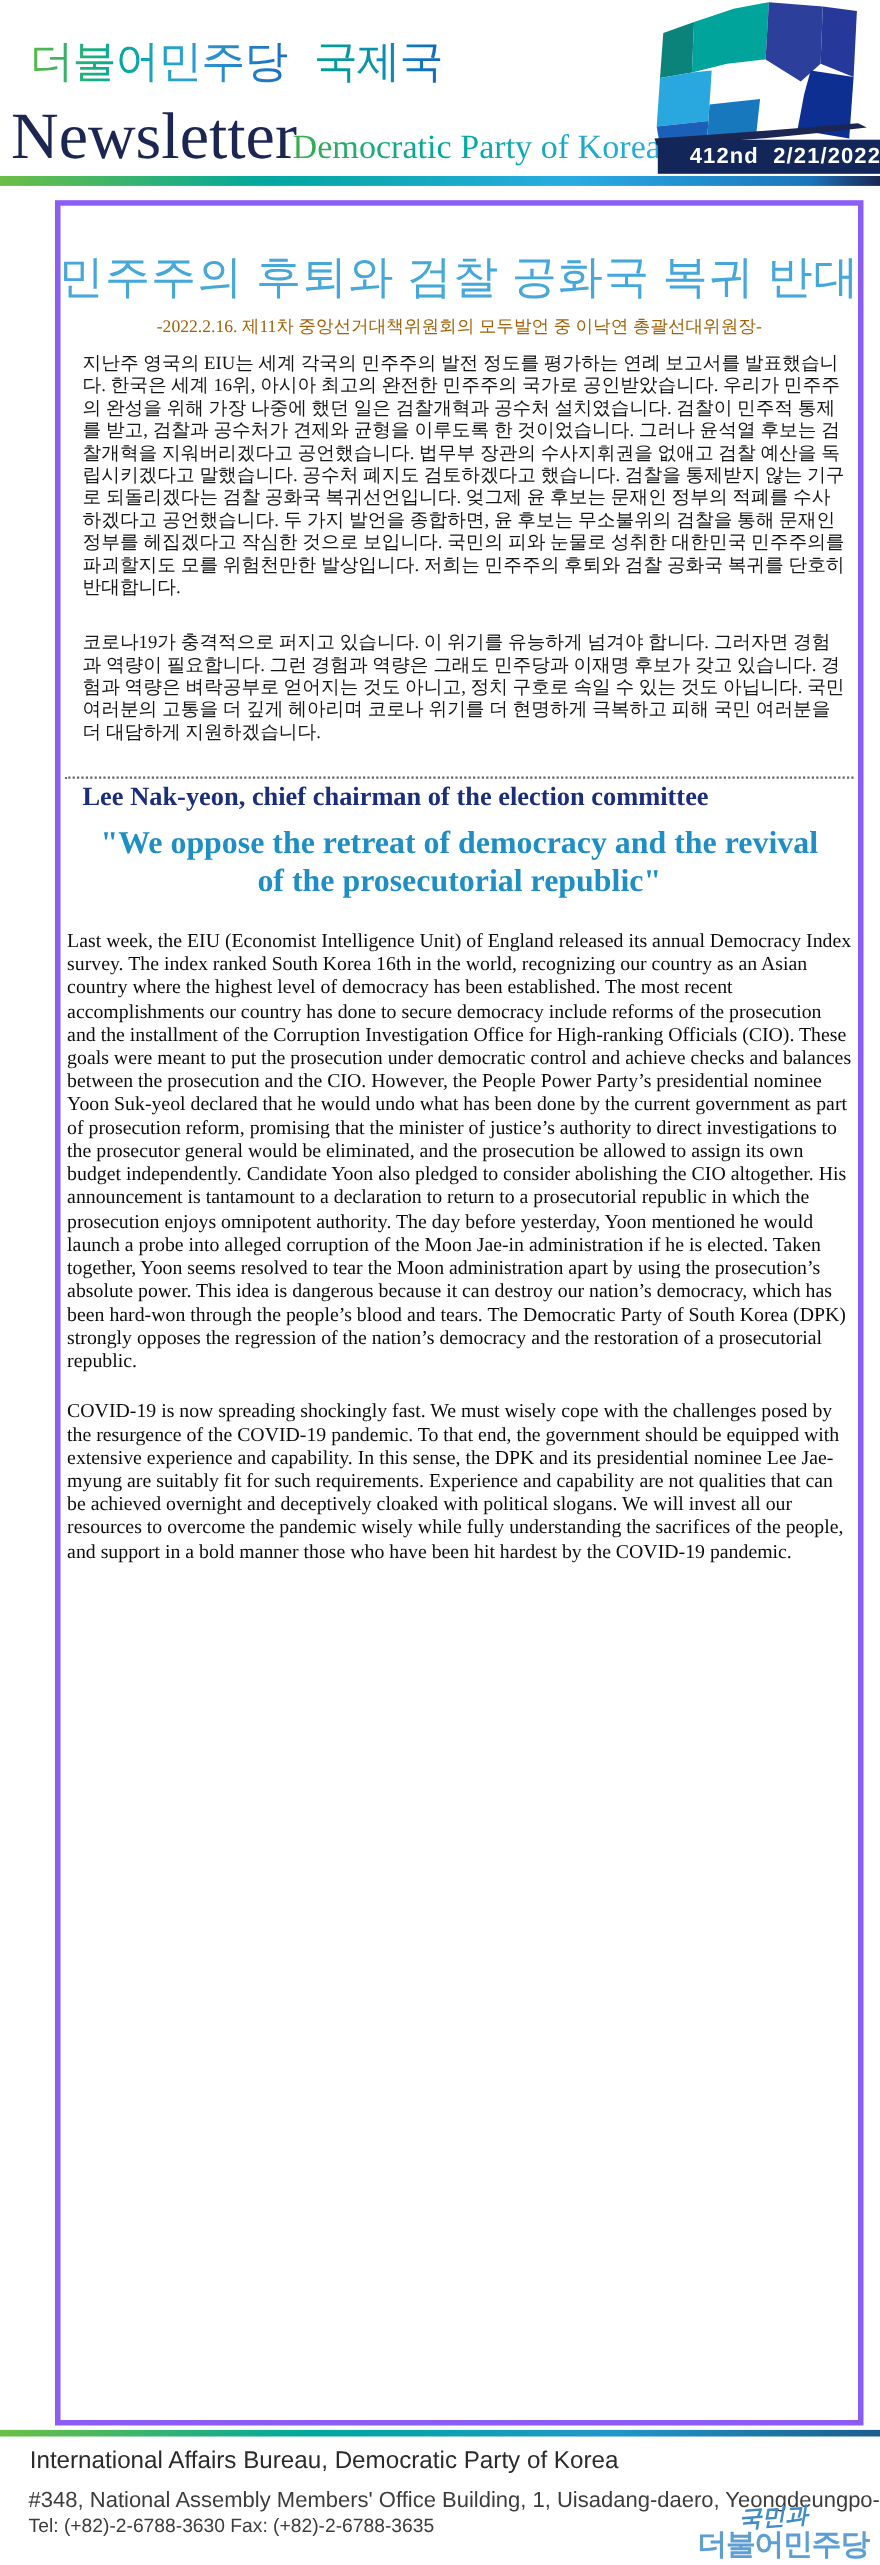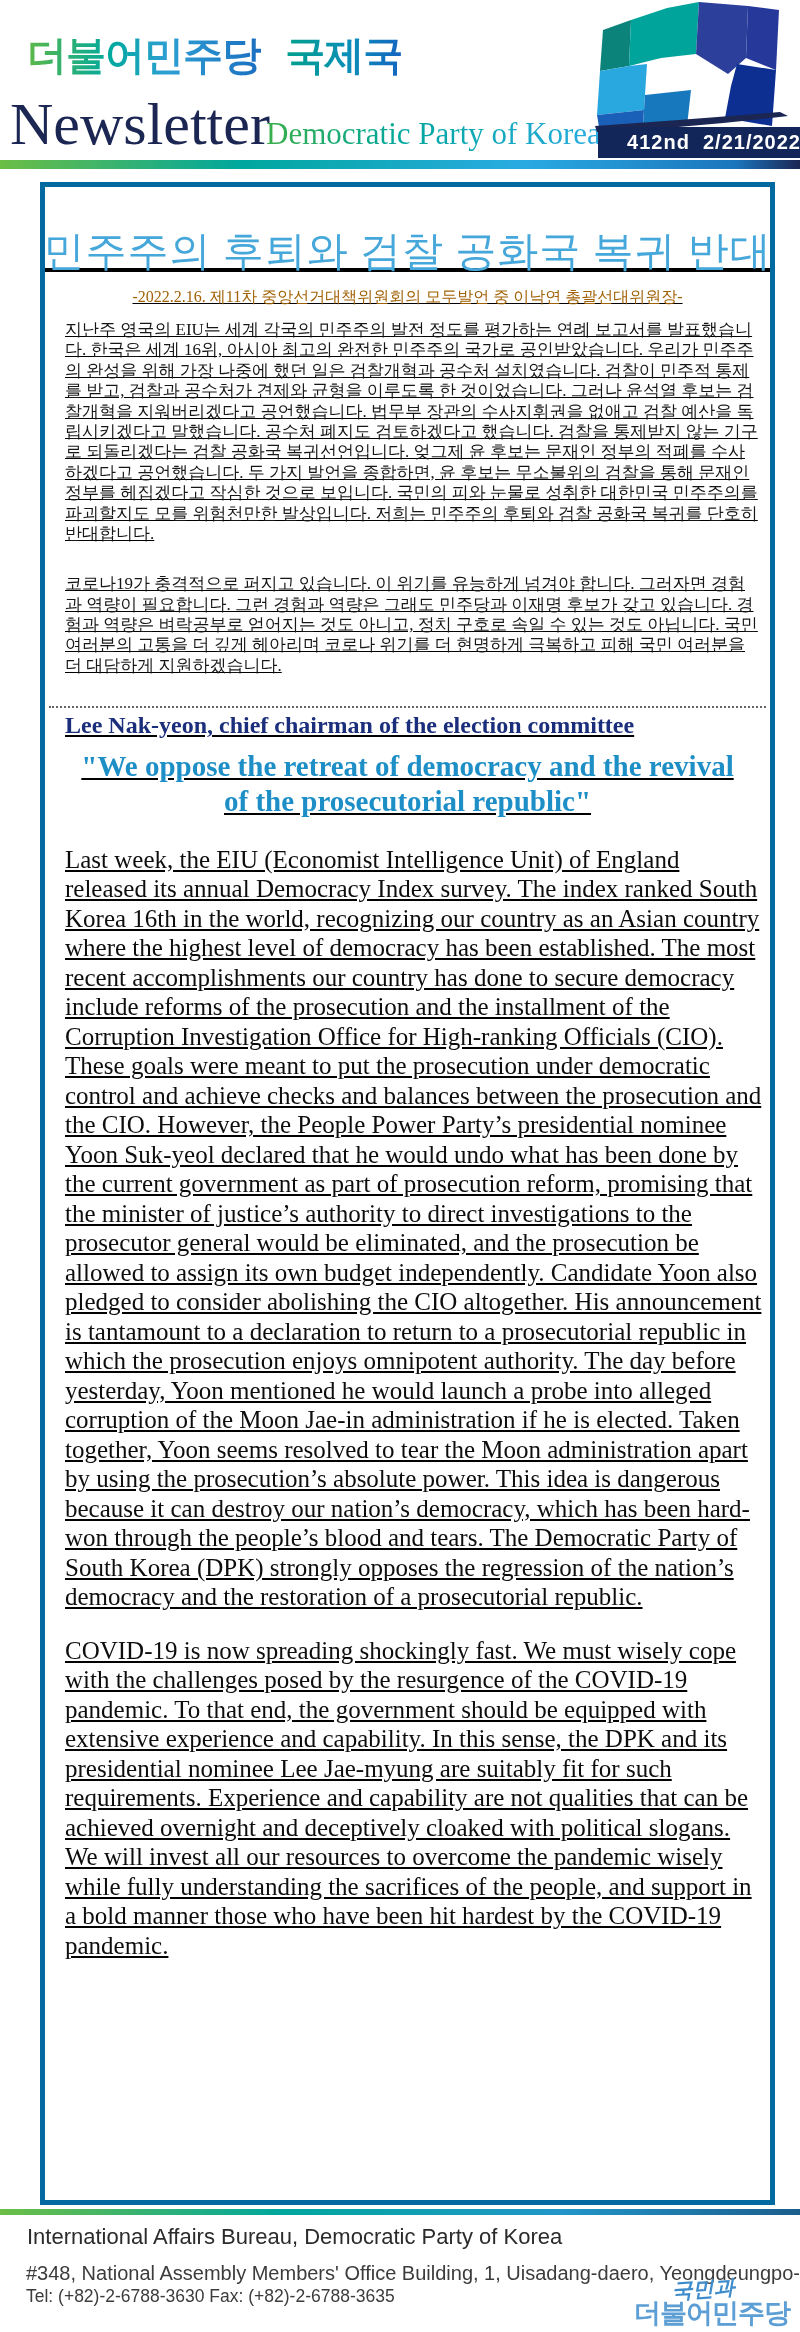--- a/index.html
+++ b/index.html
@@ -2,21 +2,21 @@
 <html><head>
 <meta charset="utf-8">
 <style>
   html,body{margin:0;padding:0;}
   body{
     width:800px;height:2332px;position:relative;background:#ffffff;
     overflow:hidden;font-family:"Liberation Sans", sans-serif;
   }
   
   .org-ko{
-    position:absolute;left:27px;top:28px;font-size:40px;font-weight:bold;
+    position:absolute;left:27px;top:28px;font-size:40px;font-weight:normal;
     letter-spacing:-1px;white-space:nowrap;text-align:center;
   }
   .grad-text{
     -webkit-background-clip:text;background-clip:text;color:transparent;
     display:inline-block;
   }
   .grad-a{background-image:linear-gradient(90deg,#5CB848 0%,#00A99D 35%,#2E9FD4 60%,#1B6FC0 100%);}
   .grad-b{background-image:linear-gradient(90deg,#00A08B 0%,#0B8FB8 55%,#1565C0 100%);margin-left:14px;}
   .newsletter{
     position:absolute;left:10px;top:92px;font-family:"Liberation Serif","DejaVu Serif",serif;
@@ -33,22 +33,22 @@
     position:absolute;left:558px;top:127px;width:232px;height:31px;background:#12265A;
     color:#ffffff;font-size:20px;font-weight:bold;text-align:center;line-height:31px;
     white-space:pre;letter-spacing:1px;margin-left:40px;
   }
   .top-bar{
     position:absolute;left:0;top:160px;width:800px;height:9px;
     background:linear-gradient(90deg,#6CBE45 0%,#00A79D 30%,#29ABE2 65%,#1B75BC 92%,#1B2653 100%);
   }
   
   .main-box{
-    position:absolute;left:40px;top:182px;width:725px;height:2013px;
-    border:5px solid #0369a1;overflow:hidden;background:#ffffff;text-decoration:underline;
+    position:absolute;left:50px;top:182px;width:725px;height:2013px;
+    border:5px solid #8b5cf6;overflow:hidden;background:#ffffff;
   }
   .title-row{
     margin-top:24px;display:flex;justify-content:center;align-items:flex-start;
     font-family:"Liberation Serif","DejaVu Serif",serif;
   }
   .title-ko{
     font-size:41px;line-height:64px;color:#45A7DA;letter-spacing:1px;white-space:nowrap;
     padding-top:8px;
   }
   .subtitle-ko{
@@ -70,22 +70,22 @@
   .speaker-line{
     margin:4px 0 0 20px;font-family:"Liberation Serif","DejaVu Serif",serif;
     font-size:24px;font-weight:bold;color:#1B2E7B;
   }
   .headline-en{
     margin:10px 26px 0 26px;text-align:center;
     font-family:"Liberation Serif","DejaVu Serif",serif;
     font-size:29px;line-height:1.2;font-weight:bold;color:#1E8FC6;
   }
   .en-body{
-    margin:26px 6px 0 20px;font-family:"Liberation Serif","DejaVu Serif",serif;
-    font-size:25px;line-height:1.18;color:#0d0d0d;
+    margin:26px 6px 0 6px;font-family:"Liberation Serif","DejaVu Serif",serif;
+    font-size:18px;line-height:1.18;color:#0d0d0d;
   }
   .en-body p{margin:0 0 24px 0;}
   
   .footer-bar{
     position:absolute;left:0;top:2209px;width:800px;height:6px;
     background:linear-gradient(90deg,#6CBE45 0%,#00A79D 35%,#2196C9 70%,#1B5E8C 100%);
   }
   .footer-bureau{
     position:absolute;left:27px;top:2224px;font-size:22px;color:#2b2b2b;white-space:nowrap;
   }

